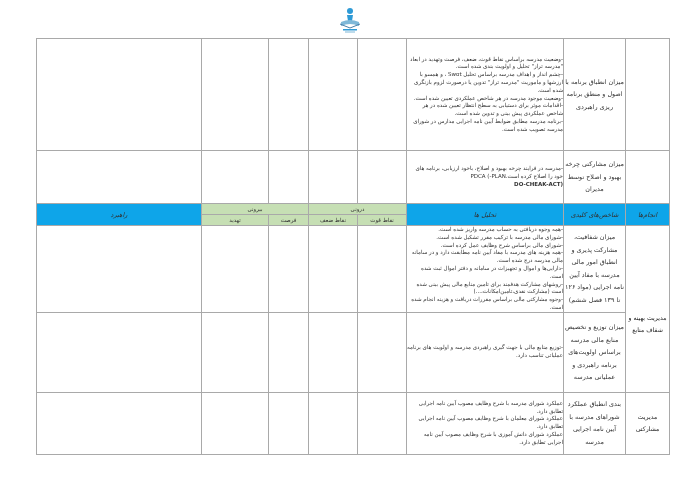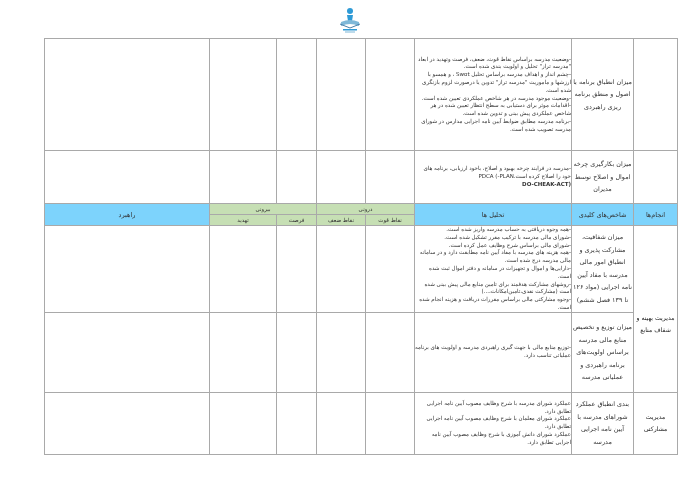--- a/index.html
+++ b/index.html
@@ -1,35 +1,35 @@
 <!DOCTYPE html>
 <html><head>
 <meta charset="utf-8">
 <style>
   html, body { margin: 0; padding: 0; background: #ffffff; }
   body { width: 700px; height: 495px; position: relative; overflow: hidden;
          font-family: "DejaVu Sans", sans-serif; color: #222; }
   .logo { position: absolute; left: 335px; top: 6px; width: 30px; height: 28px; }
-  table.main { position: absolute; left: 44px; top: 38px; width: 634px;
+  table.main { position: absolute; left: 36px; top: 38px; width: 634px;
                border-collapse: collapse; direction: rtl; table-layout: fixed; }
   table.main td, table.main th { border: 1px solid #a9a9a9; vertical-align: middle;
                padding: 0; font-weight: normal; }
   .col-factor { width: 44px; }
   .col-kpi { width: 62px; }
   .col-measure { width: 157px; }
   .col-s { width: 49px; }
   .col-w { width: 49px; }
   .col-o { width: 40px; }
   .col-t { width: 67px; }
   .col-strategy { width: auto; }
   .factor { font-size: 6.2px; line-height: 12px; text-align: center; }
   .kpi { font-size: 6.4px; line-height: 12.5px; text-align: center; font-weight: bold; color: #333; padding: 2px 3px; }
   .measure { font-size: 5.5px; line-height: 7.8px; text-align: right; padding: 1px 4px; color: #333; }
   .measure div { margin: 0; }
-  .hdr { background: #7dd3fc; font-size: 6.5px; text-align: center; color: #333; }
+  .hdr { background: #0ea5e9; font-size: 6.5px; text-align: center; color: #333; font-style: italic; }
   .hdr-sub { background: #c6dfb4; font-size: 5.5px; text-align: center; height: 10px; color: #333; }
   .hdr-group { background: #c6dfb4; font-size: 5.5px; text-align: center; height: 10px; color: #333; }
   .empty { }
   .latin { direction: ltr; unicode-bidi: embed; font-weight: bold; }
 </style>
 </head>
 <body>
 
 <div class="logo">
   <svg width="30" height="28" viewBox="0 0 30 28">
@@ -66,21 +66,21 @@
       <div>-برنامه مدرسه مطابق ضوابط آیین نامه اجرایی مدارس در شورای مدرسه تصویب شده است.</div>
     </td>
     <td></td>
     <td></td>
     <td></td>
     <td></td>
     <td></td>
   </tr>
   <tr style="height:53px">
     <td class="factor empty"></td>
-    <td class="kpi">میزان بکارگیری چرخه اموال و اصلاح توسط مدیران</td>
+    <td class="kpi">میزان مشارکتی چرخه بهبود و اصلاح توسط مدیران</td>
     <td class="measure">
       <div>-مدرسه در فرایند چرخه بهبود و اصلاح، باخود ارزیابی، برنامه های خود را اصلاح کرده است.PDCA  (-PLAN</div>
       <div class="latin" style="text-align:right">DO-CHEAK-ACT)</div>
     </td>
     <td></td>
     <td></td>
     <td></td>
     <td></td>
     <td></td>
   </tr>

